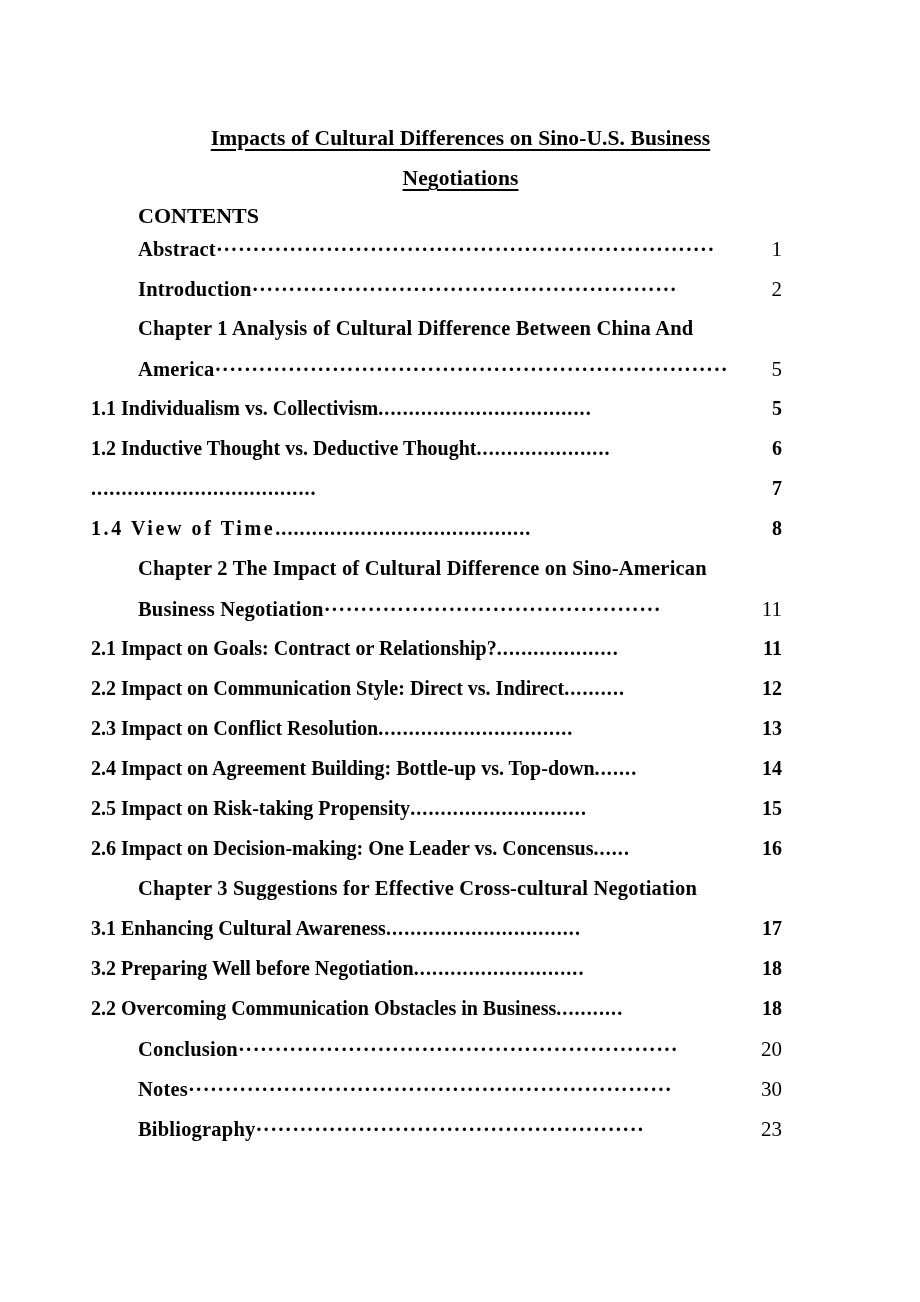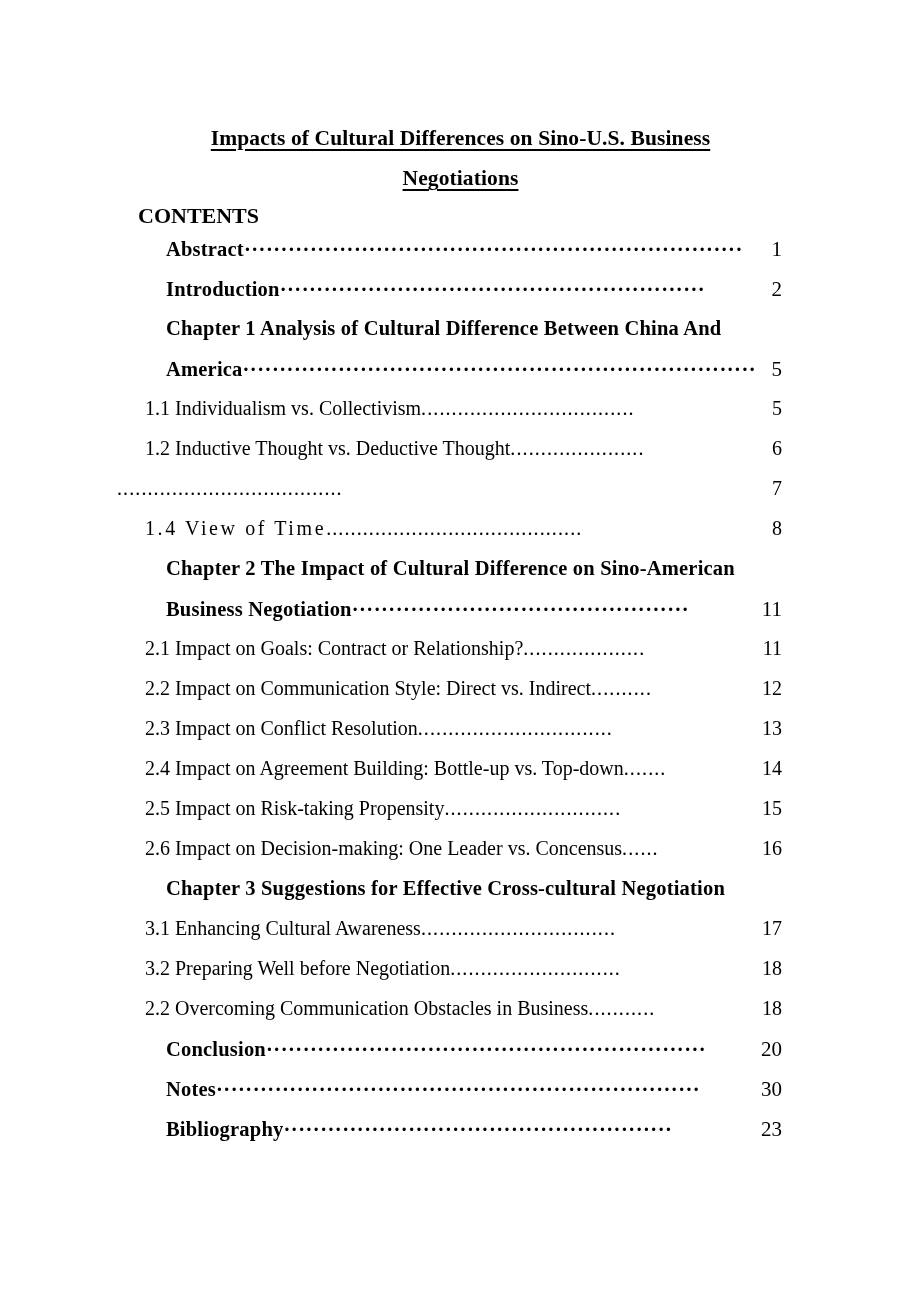--- a/index.html
+++ b/index.html
@@ -65,30 +65,30 @@
     display: flex;
     align-items: baseline;
     height: 40px;
     box-sizing: border-box;
     padding-left: 138px;
     padding-right: 138px;
     white-space: nowrap;
     overflow: hidden;
   }
   .toc-row.level2 {
-    padding-left: 117px;
+    padding-left: 91px;
+    font-weight: bold;
   }
   
   .toc-row.cont {
     padding-left: 138px;
   }
 
   .entry-text {
     flex: 0 0 auto;
-    margin-left: 28px;
   }
   .leader {
     flex: 1 1 auto;
     overflow: hidden;
     min-width: 0;
     letter-spacing: 0.5px;
   }
   .page-num {
     flex: 0 0 auto;
     text-align: right;

